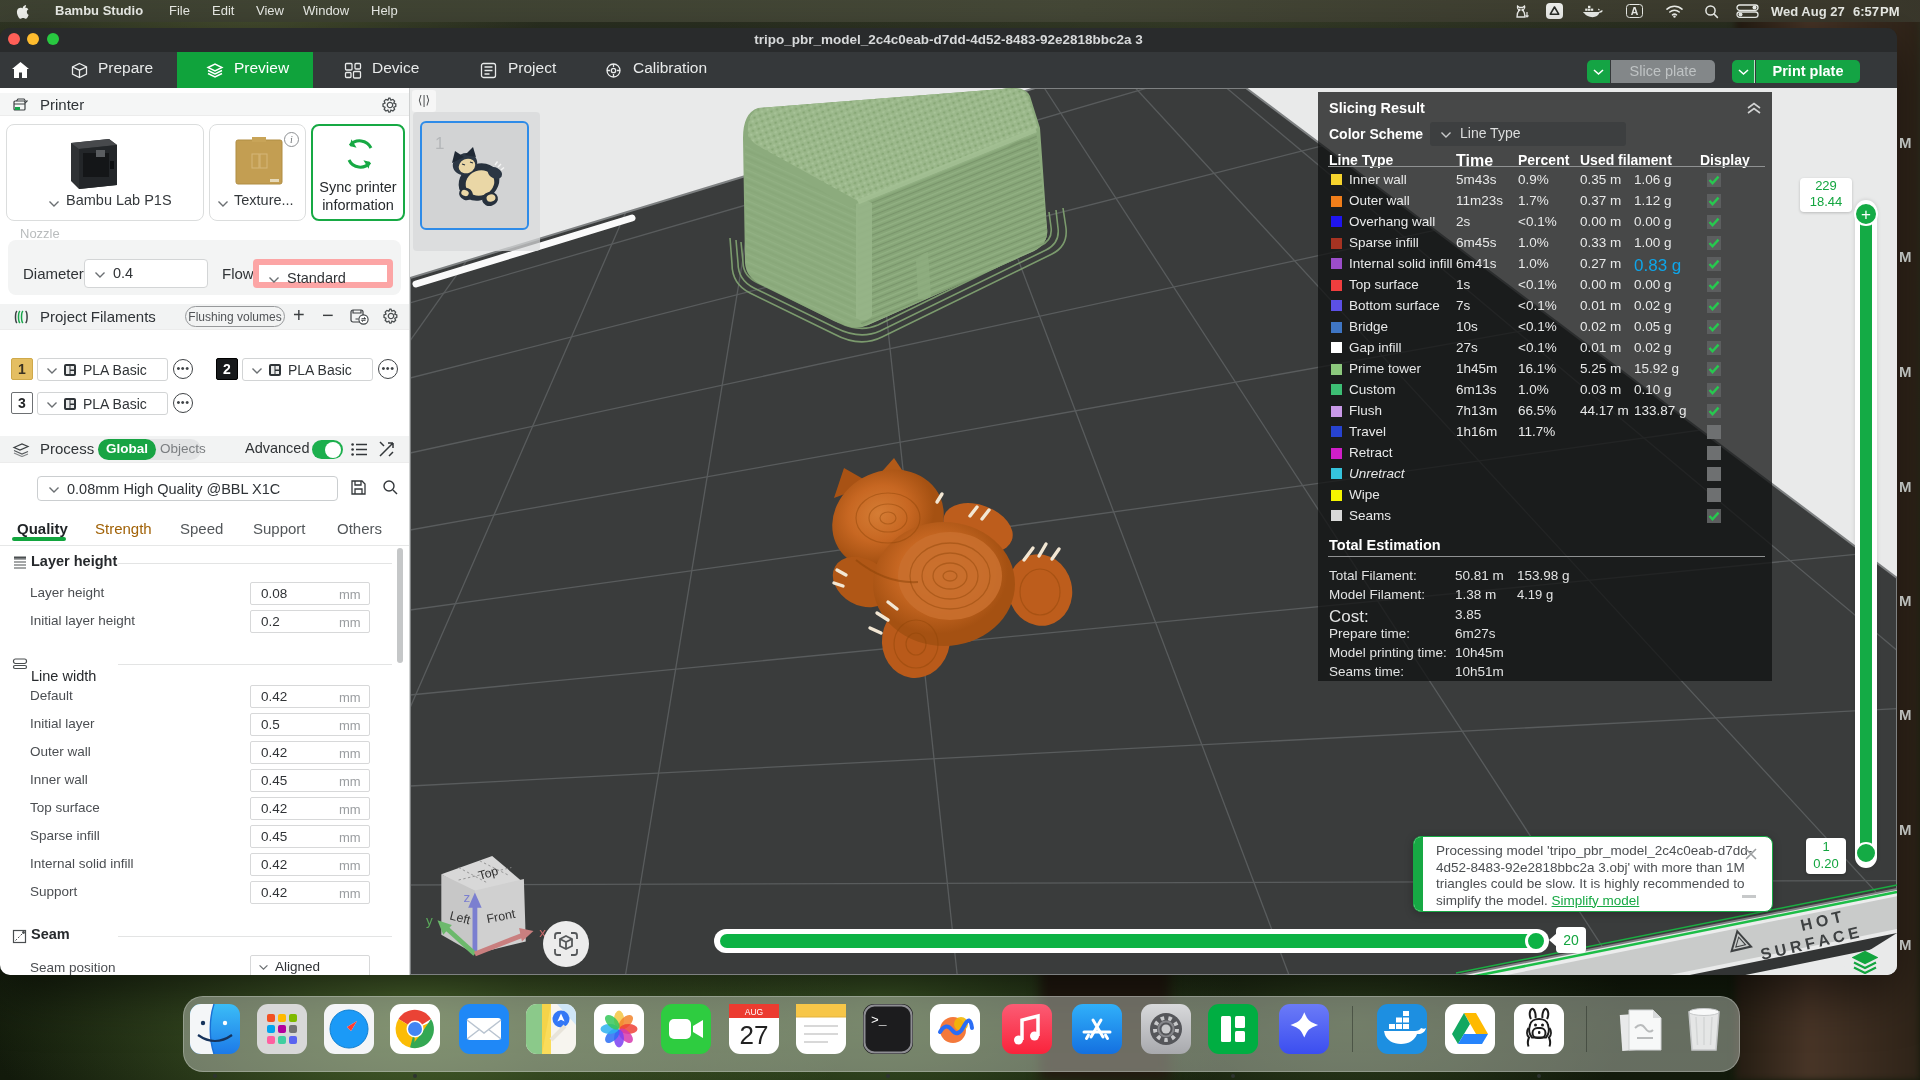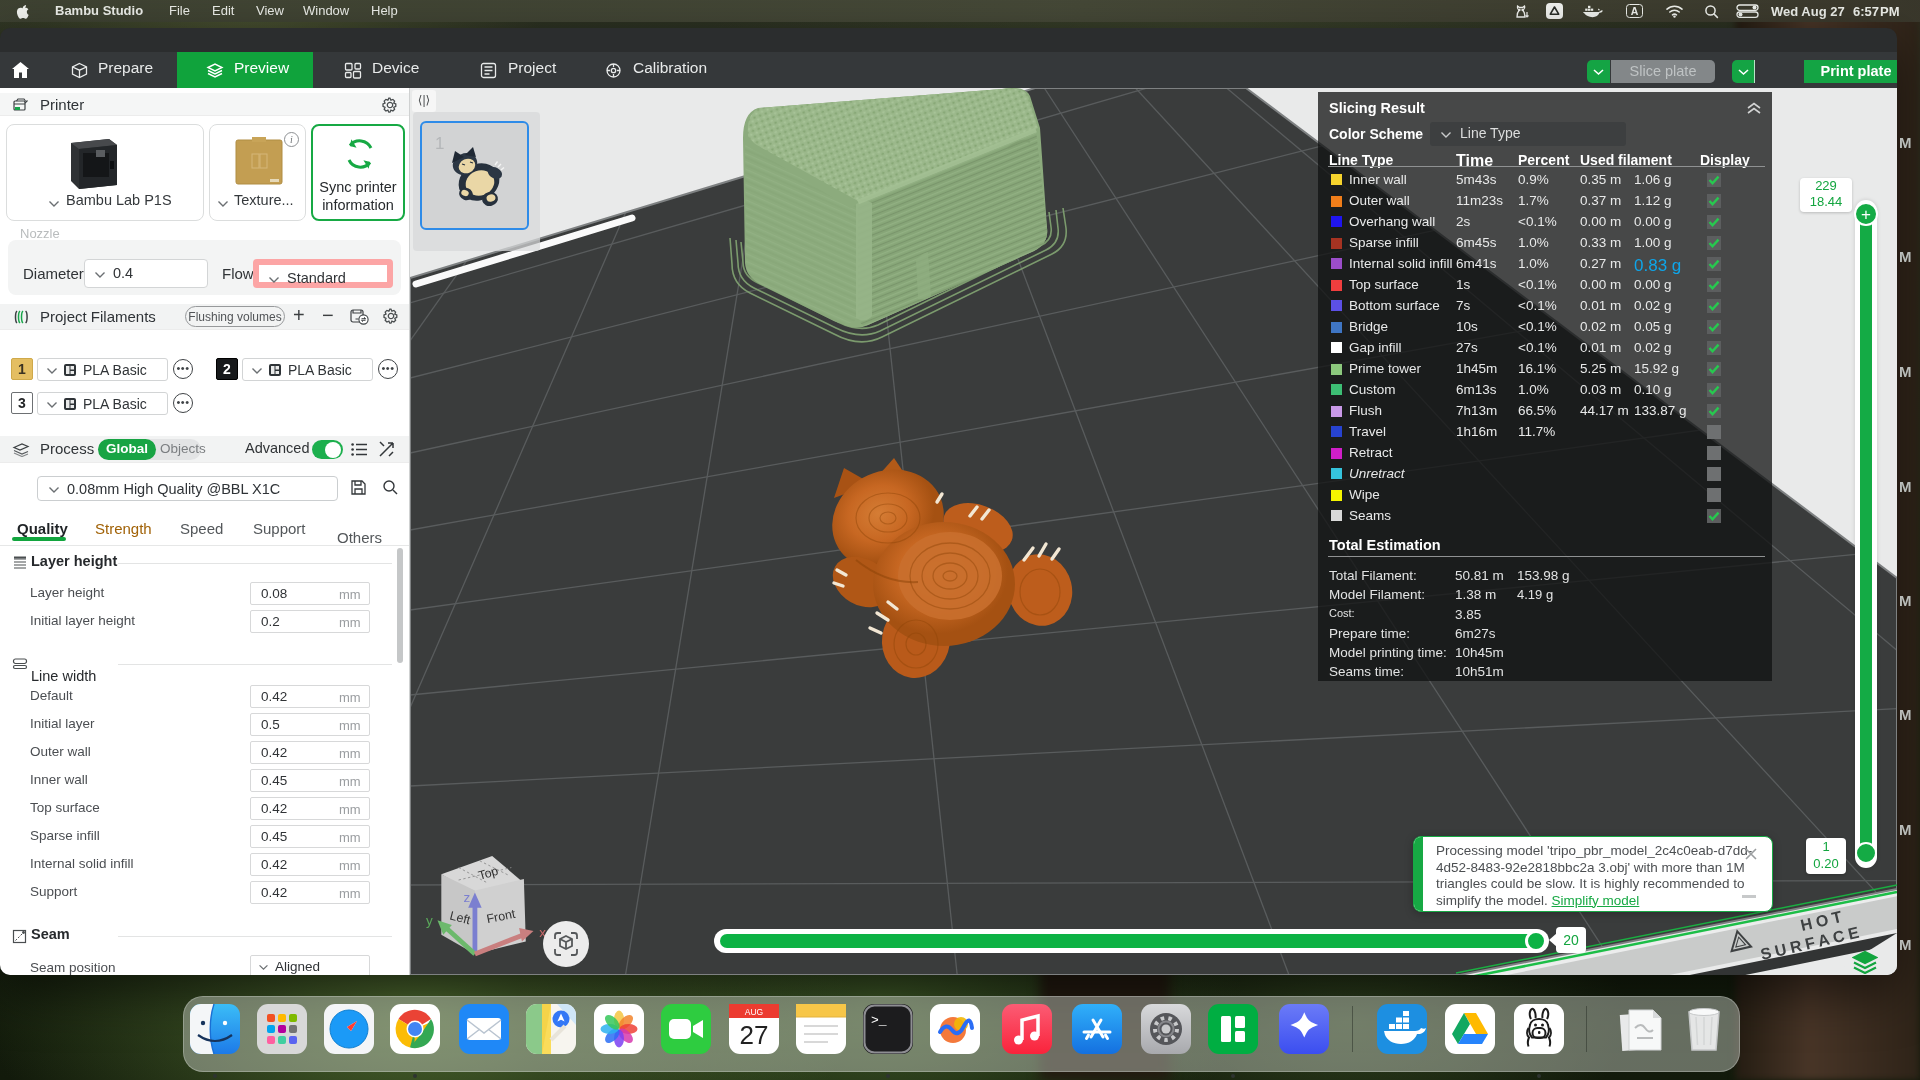--- a/index.html
+++ b/index.html
@@ -69,20 +69,26 @@
       </g>
       <circle cx="18.5" cy="3.6" r="2" fill="#eef0ec"></circle>
       <circle cx="4.5" cy="10.6" r="2" fill="#eef0ec"></circle>
     </svg>
  <span class="abs" style="left:1771px;top:4px;font-size:13px;font-weight:bold;">Wed Aug 27</span>
  <span class="abs" style="left:1853px;top:4px;font-size:13px;font-weight:bold;">6:57 PM</span>
 </div>
 
 <div class="abs" style="left:0;top:28px;width:1897px;height:947px;border-radius:10px;overflow:hidden;background:#2b2d2e;box-shadow:0 18px 50px rgba(0,0,0,.55);">
 
+ <div class="abs" style="left:0;top:0;width:1897px;height:24px;background:#292b2c;">
+  <div class="abs" style="left:8px;top:4.5px;width:12px;height:12px;border-radius:50%;background:#ff5f57;"></div>
+  <div class="abs" style="left:27px;top:4.5px;width:12px;height:12px;border-radius:50%;background:#febc2e;"></div>
+  <div class="abs" style="left:47px;top:4.5px;width:12px;height:12px;border-radius:50%;background:#28c840;"></div>
+  <div class="abs" style="left:0;top:4px;width:1897px;text-align:center;color:#d7d9da;font-size:13.5px;font-weight:bold;">tripo_pbr_model_2c4c0eab-d7dd-4d52-8483-92e2818bbc2a 3</div>
+ </div>
 
  <div class="abs" style="left:0;top:24px;width:1897px;height:36px;background:#35383a;color:#e8eaea;font-size:15.5px;">
   <svg class="abs" style="left:11px;top:9px" width="19" height="18" viewBox="0 0 19 18">
         <path fill="#fff" d="M9.5 1L1 8h2v9h5v-5.5h3V17h5V8h2z"></path>
       </svg>
   <svg class="abs" style="left:71px;top:10px" width="17" height="17" viewBox="0 0 17 17">
         <g fill="none" stroke="#e8eaea" stroke-width="1.3">
           <path d="M8.5 1.5L15.5 5v7L8.5 15.5 1.5 12V5z"></path>
           <path d="M1.5 5l7 3.2 7-3.2M8.5 8.2V15.5"></path>
         </g>
@@ -118,21 +124,21 @@
       </svg>
   <span class="abs" style="left:633px;top:7px;">Calibration</span>
 
   <div class="abs" style="left:1587px;top:8px;width:23px;height:23px;background:#14a444;border-radius:5px 0 0 5px;"><svg width="23" height="23" viewBox="0 0 23 23">
           <path d="M7 10l4.5 4L16 10" fill="none" stroke="#fff" stroke-width="1.6"></path>
         </svg></div>
   <div class="abs" style="left:1611px;top:8px;width:104px;height:23px;background:#838789;border-radius:0 5px 5px 0;color:#bfc3c4;font-size:14.5px;text-align:center;line-height:23px;">Slice plate</div>
   <div class="abs" style="left:1732px;top:8px;width:23px;height:23px;background:#14a444;border-radius:5px 0 0 5px;border-right:1px solid rgba(255,255,255,.7);"><svg width="23" height="23" viewBox="0 0 23 23">
           <path d="M7 10l4.5 4L16 10" fill="none" stroke="#fff" stroke-width="1.6"></path>
         </svg></div>
-  <div class="abs" style="left:1756px;top:8px;width:104px;height:23px;background:#14a444;border-radius:0 5px 5px 0;color:#fff;font-size:14.5px;font-weight:bold;text-align:center;line-height:23px;margin-left:48px;">Print plate</div>
+  <div class="abs" style="left:1756px;top:8px;width:104px;height:23px;background:#14a444;border-radius:0 5px 5px 0;color:#fff;font-size:14.5px;font-weight:bold;text-align:center;line-height:23px;">Print plate</div>
  </div>
 
  <div class="abs" style="left:0;top:60px;width:410px;height:887px;background:#fff;border-right:1px solid #cfd1d1;overflow:hidden;">
 
   <div class="abs" style="left:0;top:5px;width:409px;height:23px;background:#f5f6f6;border-bottom:1px solid #ececec;">
    <svg class="abs" style="left:12px;top:4px" width="17" height="16" viewBox="0 0 17 16">
           <g fill="none" stroke="#3c4043" stroke-width="1.2">
             <rect x="2" y="4" width="11" height="9" rx="1"></rect>
             <path d="M2 7h11M13 6l2.5-2.5M4.5 4L6 2h6l1.5 2"></path>
           </g>
@@ -316,21 +322,21 @@
       </svg>
   <svg class="abs" style="left:382px;top:391px" width="17" height="17" viewBox="0 0 17 17">
         <circle cx="7" cy="7" r="5" fill="none" stroke="#33373a" stroke-width="1.4"></circle>
         <path d="M11 11l4 4" stroke="#33373a" stroke-width="1.5"></path>
       </svg>
 
   <span class="abs" style="left:17px;top:432px;font-size:15px;font-weight:bold;color:#1f2326;">Quality</span>
   <span class="abs" style="left:95px;top:432px;font-size:15px;color:#a16207;">Strength</span>
   <span class="abs" style="left:180px;top:432px;font-size:15px;color:#53575a;">Speed</span>
   <span class="abs" style="left:253px;top:432px;font-size:15px;color:#53575a;">Support</span>
-  <span class="abs" style="left:337px;top:441px;font-size:15px;color:#53575a;">Others</span>
+  <span class="abs" style="left:337px;top:432px;font-size:15px;color:#53575a;">Others</span>
   <div class="abs" style="left:12px;top:449px;width:54px;height:4px;background:#12a53e;border-radius:2px;"></div>
   <div class="abs" style="left:0;top:457px;width:409px;height:1px;background:#e6e7e7;"></div>
 
   <svg class="abs" style="left:12px;top:468px" width="16" height="14" viewBox="0 0 16 14">
         <g fill="none" stroke="#4a4e50" stroke-width="1.2">
           <path d="M2 3h12M2 6h12M2 9h12M2 12h12"></path>
           <path d="M2 1.5h12" stroke-width="2"></path>
         </g>
       </svg>
   <span class="abs" style="left:31px;top:465px;font-size:14.5px;font-weight:bold;color:#26292c;">Layer height</span>
@@ -773,21 +779,21 @@
           <path d="M2.5 7l3 3.2L11.5 3.6" fill="none" stroke="#27c94f" stroke-width="2.4"></path>
         </svg></div>
   <span class="abs" style="left:11px;top:445px;font-size:14.5px;font-weight:bold;color:#fff;">Total Estimation</span>
   <div class="abs" style="left:10px;top:464px;width:437px;height:1px;background:#8f9192;"></div>
   <span class="abs" style="left:11px;top:476px;font-size:13.5px;color:#e2e3e3;">Total Filament:</span>
       <span class="abs" style="left:137px;top:476px;font-size:13.5px;color:#e2e3e3;">50.81 m</span>
       <span class="abs" style="left:199px;top:476px;font-size:13.5px;color:#e2e3e3;">153.98 g</span>
       <span class="abs" style="left:11px;top:495px;font-size:13.5px;color:#e2e3e3;">Model Filament:</span>
       <span class="abs" style="left:137px;top:495px;font-size:13.5px;color:#e2e3e3;">1.38 m</span>
       <span class="abs" style="left:199px;top:495px;font-size:13px;color:#e2e3e3;">4.19 g</span>
-      <span class="abs" style="left:11px;top:515px;font-size:11px;color:#e2e3e3;">Cost:</span>
+      <span class="abs" style="left:11px;top:515px;font-size:17px;color:#e2e3e3;">Cost:</span>
       <span class="abs" style="left:137px;top:515px;font-size:13.5px;color:#e2e3e3;">3.85</span>
       <span class="abs" style="left:11px;top:534px;font-size:13.5px;color:#e2e3e3;">Prepare time:</span>
       <span class="abs" style="left:137px;top:534px;font-size:13.5px;color:#e2e3e3;">6m27s</span>
       <span class="abs" style="left:11px;top:553px;font-size:13.5px;color:#e2e3e3;">Model printing time:</span>
       <span class="abs" style="left:137px;top:553px;font-size:13.5px;color:#e2e3e3;">10h45m</span>
       <span class="abs" style="left:11px;top:572px;font-size:13.5px;color:#e2e3e3;">Seams time:</span>
       <span class="abs" style="left:137px;top:572px;font-size:13.5px;color:#e2e3e3;">10h51m</span>
  </div>
 
  <div class="abs" style="left:1413px;top:808px;width:360px;height:76px;background:#fff;border:1px solid #17a944;border-radius:8px;overflow:hidden;box-shadow:0 2px 8px rgba(0,0,0,.25);">

